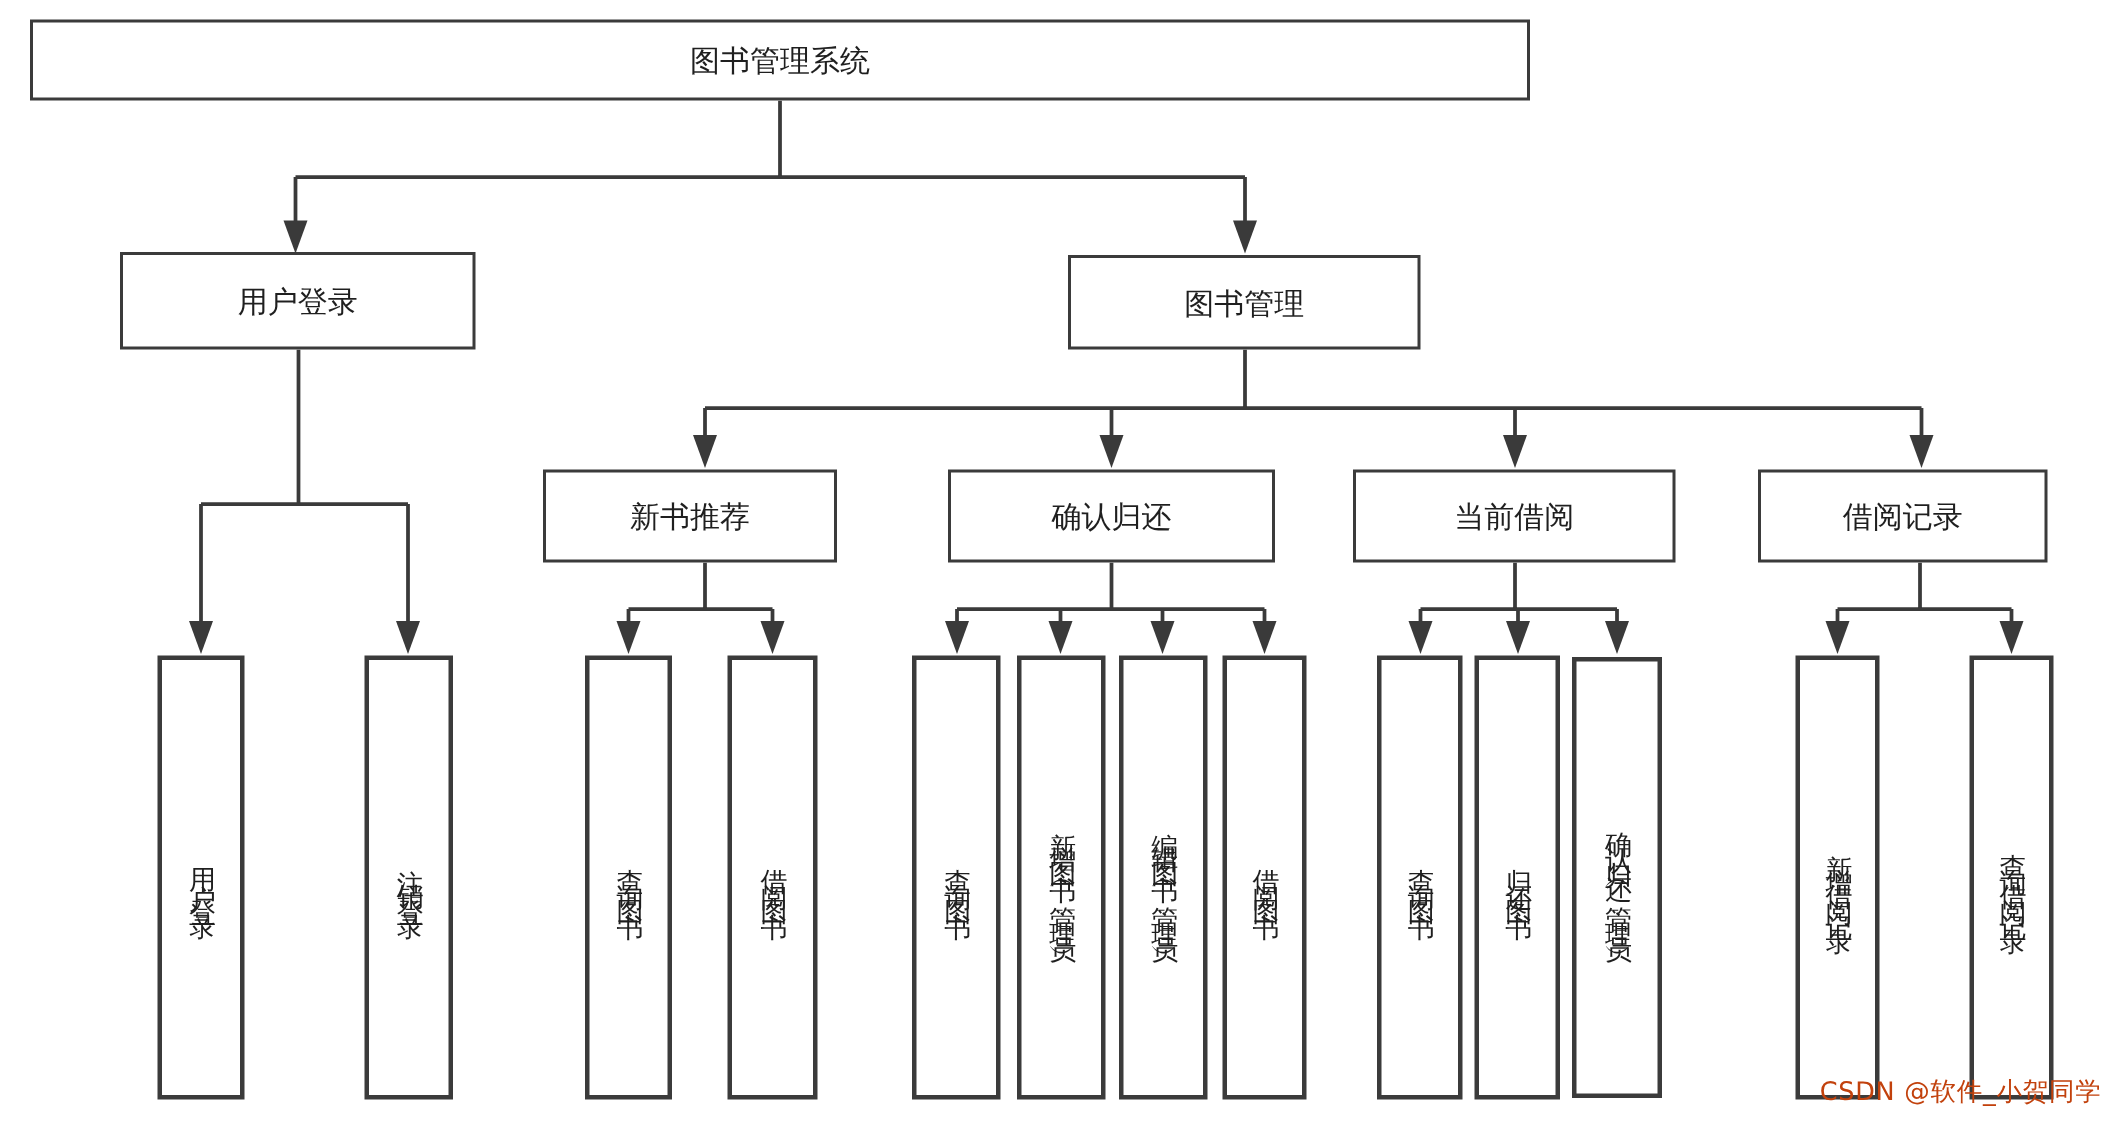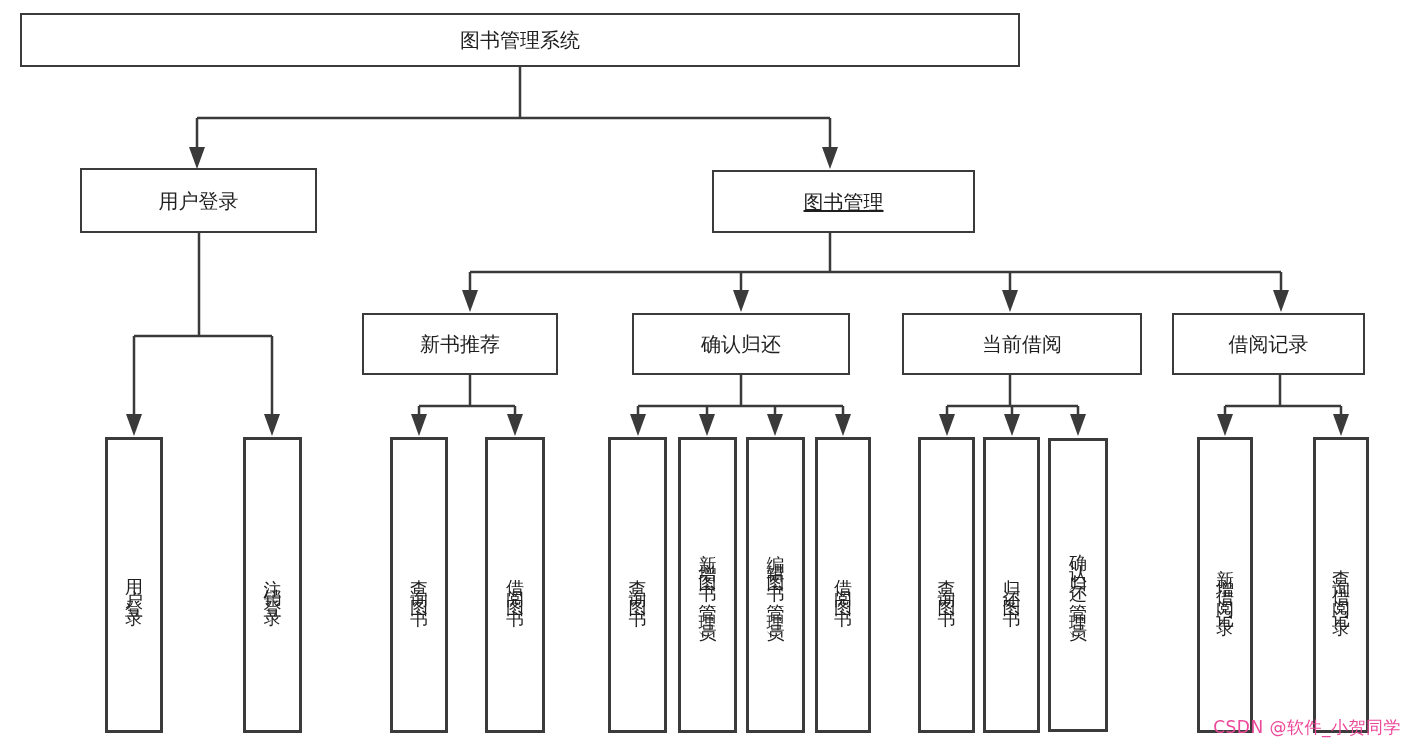--- a/index.html
+++ b/index.html
@@ -36,45 +36,45 @@
   }
   .node.leaf .vtext {
     writing-mode: vertical-rl;
     text-orientation: mixed;
     letter-spacing: 10px;
     line-height: 1;
   }
   
   #n-root   { left: 20px;   top: 13px;  width: 1000px; height: 54px; }
   #n-login  { left: 80px;   top: 168px; width: 237px;  height: 65px; }
-  #n-mgmt   { left: 712px;  top: 170px; width: 263px;  height: 63px; text-decoration: underline; }
+  #n-mgmt   { left: 712px;  top: 170px; width: 235px;  height: 63px; }
   #g0 { left: 362px;  top: 313px; width: 196px; height: 62px; }
   #g1 { left: 632px;  top: 313px; width: 218px; height: 62px; }
-  #g2 { left: 902px;  top: 313px; width: 240px; height: 62px; }
+  #g2 { left: 902px;  top: 313px; width: 215px; height: 62px; }
   #g3 { left: 1172px; top: 313px; width: 193px; height: 62px; }
   #l-login-0 { left: 105px;  top: 437px; width: 58px; height: 296px; }
   #l-login-1 { left: 243px;  top: 437px; width: 59px; height: 296px; }
   #l-g0-0    { left: 390px;  top: 437px; width: 58px; height: 296px; }
   #l-g0-1    { left: 485px;  top: 437px; width: 60px; height: 296px; }
   #l-g1-0    { left: 608px;  top: 437px; width: 59px; height: 296px; }
   #l-g1-1    { left: 678px;  top: 437px; width: 59px; height: 296px; }
   #l-g1-2    { left: 746px;  top: 437px; width: 59px; height: 296px; }
   #l-g1-3    { left: 815px;  top: 437px; width: 56px; height: 296px; }
   #l-g2-0    { left: 918px;  top: 437px; width: 57px; height: 296px; }
   #l-g2-1    { left: 983px;  top: 437px; width: 57px; height: 296px; }
   #l-g2-2    { left: 1048px; top: 438px; width: 60px; height: 294px; }
   #l-g3-0    { left: 1197px; top: 437px; width: 56px; height: 296px; }
   #l-g3-1    { left: 1313px; top: 437px; width: 56px; height: 296px; }
   .watermark {
     position: absolute;
     right: 4px;
     top: 716px;
     font-size: 17px;
     letter-spacing: 0.5px;
-    color: #ec4899;
+    color: #c2410c;
     z-index: 5;
   }
 </style>
 </head>
 <body>
 
 <div class="canvas">
 
   <svg class="connectors" viewBox="0 0 1405 747">
     <g stroke="#3a3a3a" stroke-width="2.5" fill="none">

